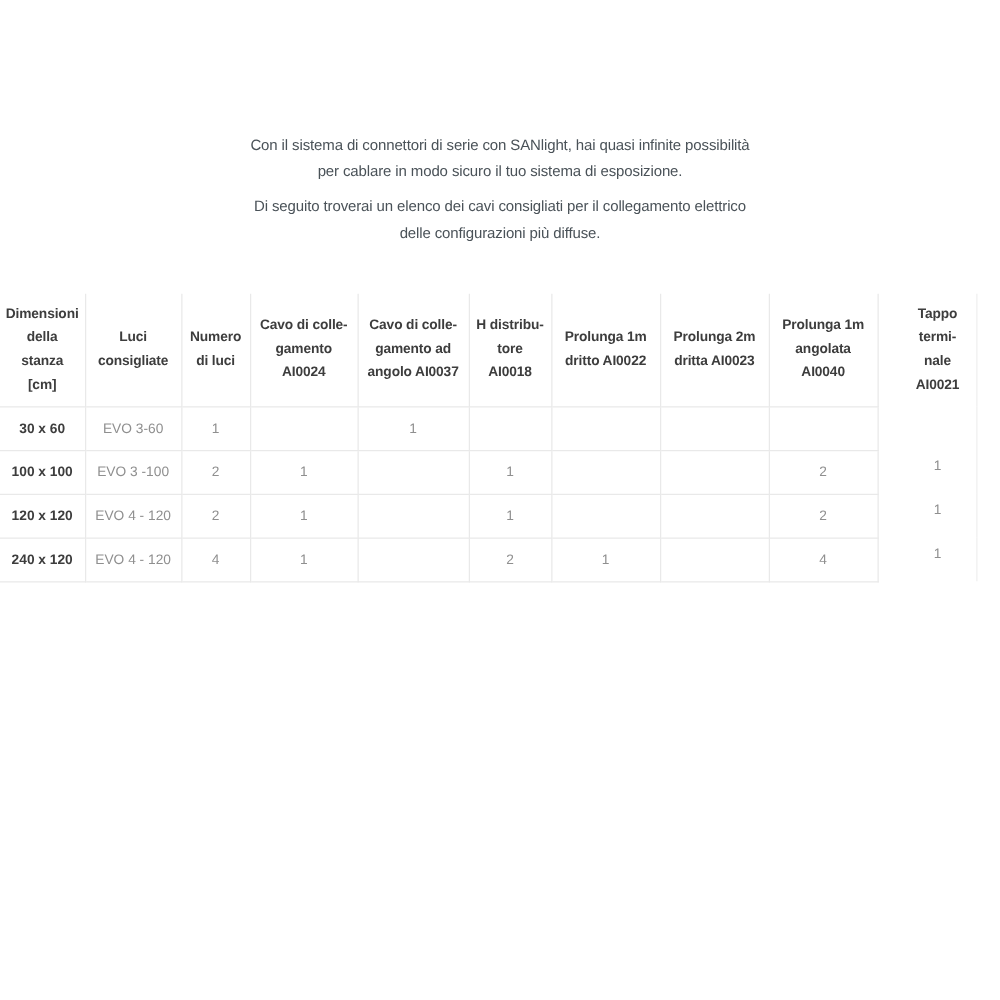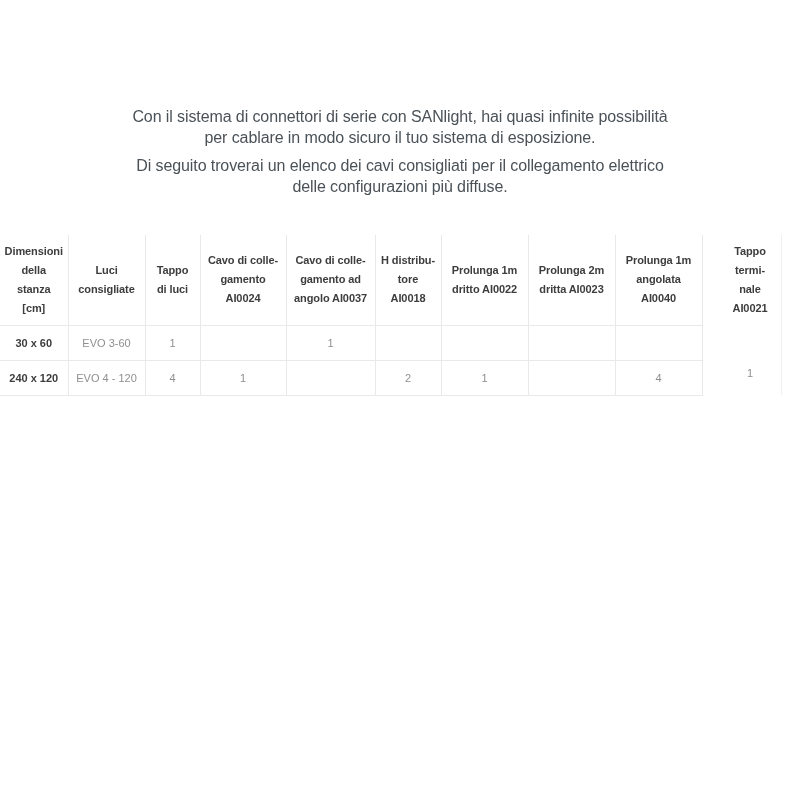--- a/index.html
+++ b/index.html
@@ -7,21 +7,21 @@
     width: 800px; height: 800px;
     background: #ffffff;
     overflow: hidden;
     font-family: "Liberation Sans", "DejaVu Sans", sans-serif;
   }
   .intro {
     padding-top: 106px;
     text-align: center;
   }
   .intro p {
-    font-size: 16px;
+    font-size: 12px;
     line-height: 21px;
     color: #4a5258;
     white-space: pre-line;
     letter-spacing: -0.1px;
   }
   .intro p + p { margin-top: 7px; }
 
   table.cables {
     margin-top: 38px;
     width: 781px;
@@ -99,21 +99,21 @@
         <col class="c9">
         <col class="c10">
       </colgroup>
     <thead>
       <tr id="head-row">
           <th>Dimensioni
 della stanza
 [cm]</th>
           <th>Luci
 consigliate</th>
-          <th>Tappo
+          <th>Numero
 di luci</th>
           <th>Cavo di colle-
 gamento
 AI0024</th>
           <th>Cavo di colle-
 gamento ad
 angolo AI0037</th>
           <th>H distribu-
 tore
 AI0018</th>
@@ -135,20 +135,44 @@
           <td class="">1</td>
           <td class=""></td>
           <td class="">1</td>
           <td class=""></td>
           <td class=""></td>
           <td class=""></td>
           <td class=""></td>
           <td class="last"></td>
         </tr>
         <tr>
+          <td class="col-dim ">100 x 100</td>
+          <td class="">EVO 3 -100</td>
+          <td class="">2</td>
+          <td class="">1</td>
+          <td class=""></td>
+          <td class="">1</td>
+          <td class=""></td>
+          <td class=""></td>
+          <td class="">2</td>
+          <td class="last">1</td>
+        </tr>
+        <tr>
+          <td class="col-dim ">120 x 120</td>
+          <td class="">EVO 4 - 120</td>
+          <td class="">2</td>
+          <td class="">1</td>
+          <td class=""></td>
+          <td class="">1</td>
+          <td class=""></td>
+          <td class=""></td>
+          <td class="">2</td>
+          <td class="last">1</td>
+        </tr>
+        <tr>
           <td class="col-dim ">240 x 120</td>
           <td class="">EVO 4 - 120</td>
           <td class="">4</td>
           <td class="">1</td>
           <td class=""></td>
           <td class="">2</td>
           <td class="">1</td>
           <td class=""></td>
           <td class="">4</td>
           <td class="last">1</td>

